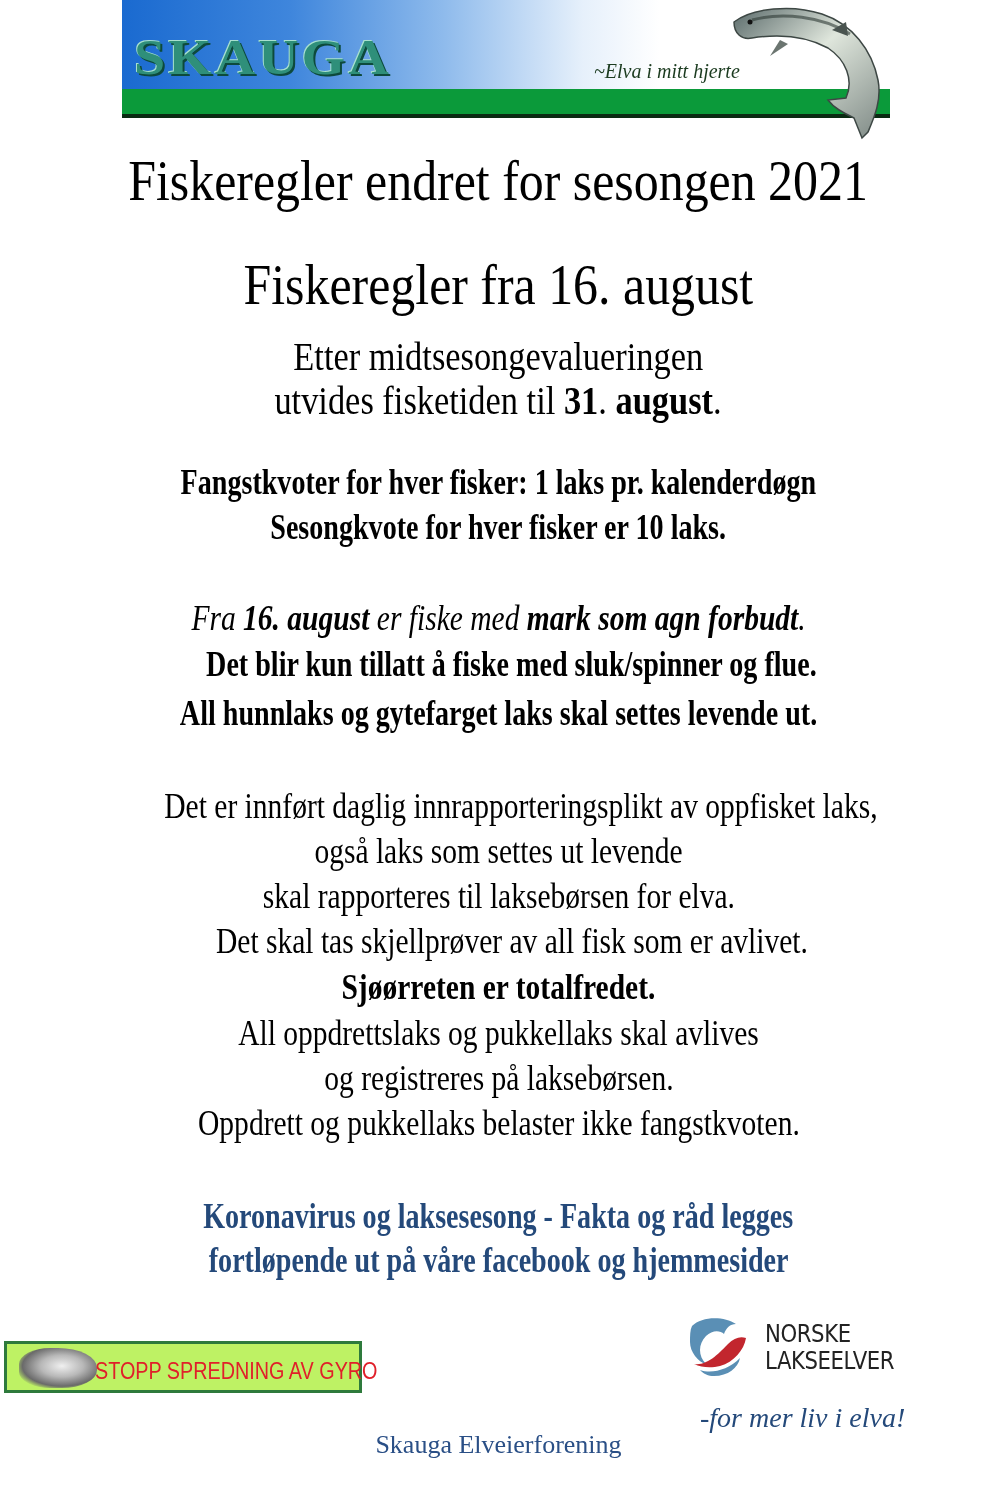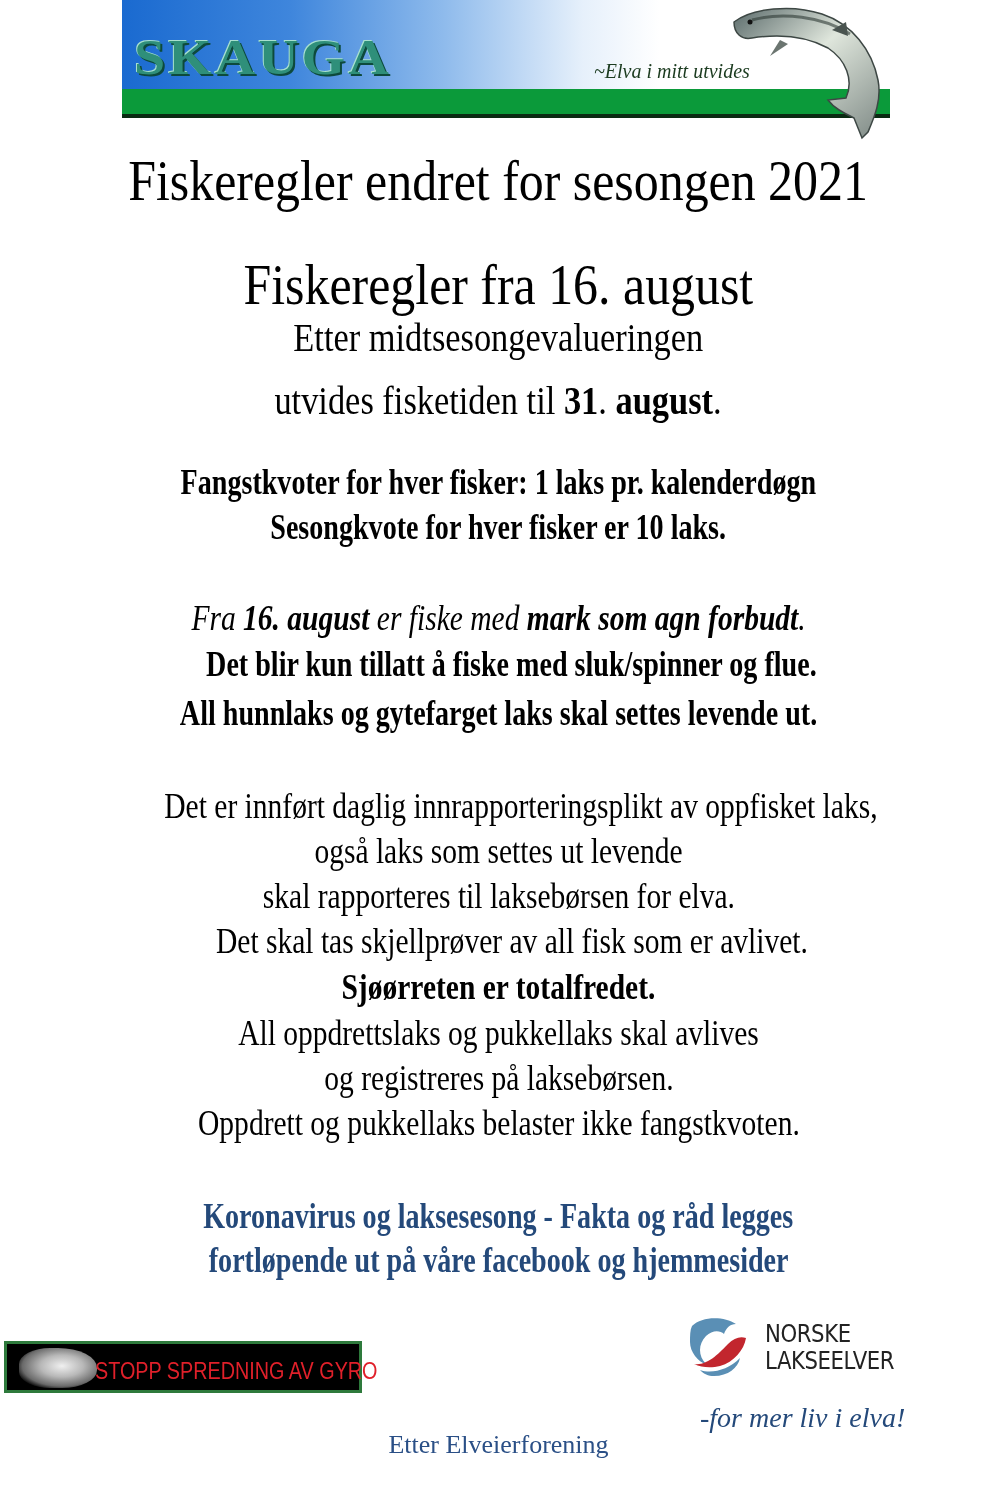--- a/index.html
+++ b/index.html
@@ -29,41 +29,41 @@
     .t40 { font-size: 40px; line-height: 46px; }
     .t40 .cond { transform: scaleX(0.86); }
     .b36 { font-size: 36px; line-height: 44px; font-weight: bold; }
     .b36 .cond { transform: scaleX(0.78); }
     .t36 { font-size: 36px; line-height: 44px; }
     .t36 .cond { transform: scaleX(0.82); }
     .bold { font-weight: bold; }
     .blue { color: #24497a; }
 
     
-    .gyro { position: absolute; left: 4px; top: 1341px; width: 358px; height: 52px; border: 3px solid #2e7a3c; background: #000000; }
+    .gyro { position: absolute; left: 4px; top: 1341px; width: 358px; height: 52px; border: 3px solid #2e7a3c; background: #bef264; }
     .gyro-img { position: absolute; left: 12px; top: 4px; width: 78px; height: 40px; border-radius: 40% 50% 45% 40%;
       background: radial-gradient(ellipse at 55% 45%, #f0f0f0 0%, #b8b8b8 35%, #6a6a6a 65%, rgba(255,255,255,0) 80%); }
     .gyro-text { position: absolute; left: 88px; top: 14px; font-family: "Liberation Sans", sans-serif; font-size: 23px;
       color: #e0202a; transform: scaleX(0.86); transform-origin: left top; white-space: nowrap; }
     .nl-logo { position: absolute; left: 684px; top: 1312px; width: 66px; height: 66px; }
     .nl-text { position: absolute; left: 765px; top: 1320px; font-family: "DejaVu Sans", sans-serif; font-size: 25px;
       line-height: 27px; color: #222; transform: scaleX(0.85); transform-origin: left top; letter-spacing: -0.5px; }
     .nl-tag { position: absolute; left: 700px; top: 1402px; font-family: "Liberation Serif", serif; font-style: italic;
       font-size: 28px; color: #24497a; }
     .org { position: absolute; left: 0; top: 1430px; width: 997px; text-align: center; font-size: 26px; color: #2a4f86; }
   </style>
 </head>
 <body>
 
 <div class="banner">
   <div class="banner-sky"></div>
   <div class="banner-green"></div>
   <div class="banner-line"></div>
   <div class="banner-title">SKAUGA</div>
-  <div class="banner-tagline">~Elva i mitt utvides</div>
+  <div class="banner-tagline">~Elva i mitt hjerte</div>
 </div>
 <svg class="fish" viewBox="0 0 170 140">
   <defs>
     <linearGradient id="fg" x1="0" y1="0" x2="1" y2="1">
       <stop offset="0" stop-color="#5a6a6a"></stop>
       <stop offset="0.45" stop-color="#dfe6dc"></stop>
       <stop offset="1" stop-color="#7f8a86"></stop>
     </linearGradient>
   </defs>
   <path d="M12,22 C30,8 70,4 100,14 C130,24 150,50 156,80 C160,100 152,118 146,132 L140,138 L132,118 C120,112 112,108 106,100 L124,98 C132,80 124,60 106,48 C84,36 56,34 30,38 C20,40 12,34 12,22 Z" fill="url(#fg)" stroke="#3d4744" stroke-width="1.5"></path>
@@ -72,21 +72,21 @@
   <path d="M58,40 L48,56 L66,44 Z" fill="#6b7570"></path>
   <path d="M110,30 L124,22 L126,36 Z" fill="#4a5450"></path>
 </svg>
 
 <div class="line h1">
   <span class="cond">Fiskeregler endret for sesongen 2021</span>
 </div>
 <div class="line h2">
   <span class="cond">Fiskeregler fra 16. august</span>
 </div>
-<div class="line t40" style="top:315px;">
+<div class="line t40" style="top:334px;">
   <span class="cond">Etter midtsesongevalueringen</span>
 </div>
 <div class="line t40" style="top:378px;">
   <span class="cond">
     <span>utvides fisketiden til </span><b>31</b><span>. </span><b>august</b><span>.</span>
   </span>
 </div>
 
 <div class="line b36" style="top:460px;">
   <span class="cond">Fangstkvoter for hver fisker: 1 laks pr. kalenderdøgn</span>
@@ -147,13 +147,13 @@
 <svg class="nl-logo" viewBox="0 0 66 66">
   <path d="M8,14 C18,4 40,4 52,12 C46,12 42,16 40,22 C36,18 28,18 22,24 C14,32 14,44 22,52 C14,50 6,40 6,30 C6,24 6,18 8,14 Z" fill="#5a8fb5"></path>
   <path d="M10,52 C24,54 36,40 44,32 C50,26 56,24 62,26 C60,38 50,50 36,54 C28,56 18,56 10,52 Z" fill="#c2262e"></path>
   <path d="M16,58 C28,62 44,58 56,46 C54,56 44,64 30,64 C24,64 20,62 16,58 Z" fill="#5a8fb5"></path>
 </svg>
 <div class="nl-text">
   <div>NORSKE</div>
   <div>LAKSEELVER</div>
 </div>
 <div class="nl-tag">-for mer liv i elva!</div>
-<div class="org">Etter Elveierforening</div>
+<div class="org">Skauga Elveierforening</div>
 
 </body></html>

